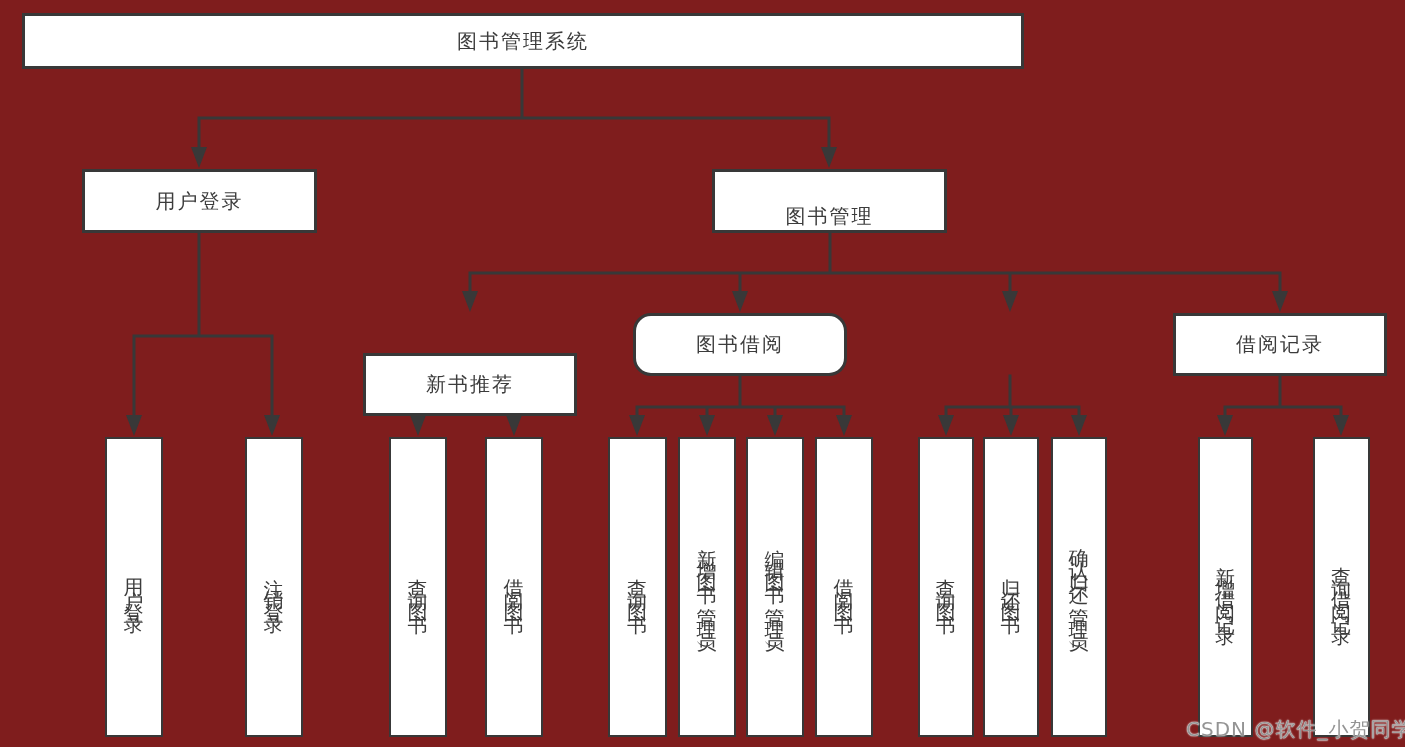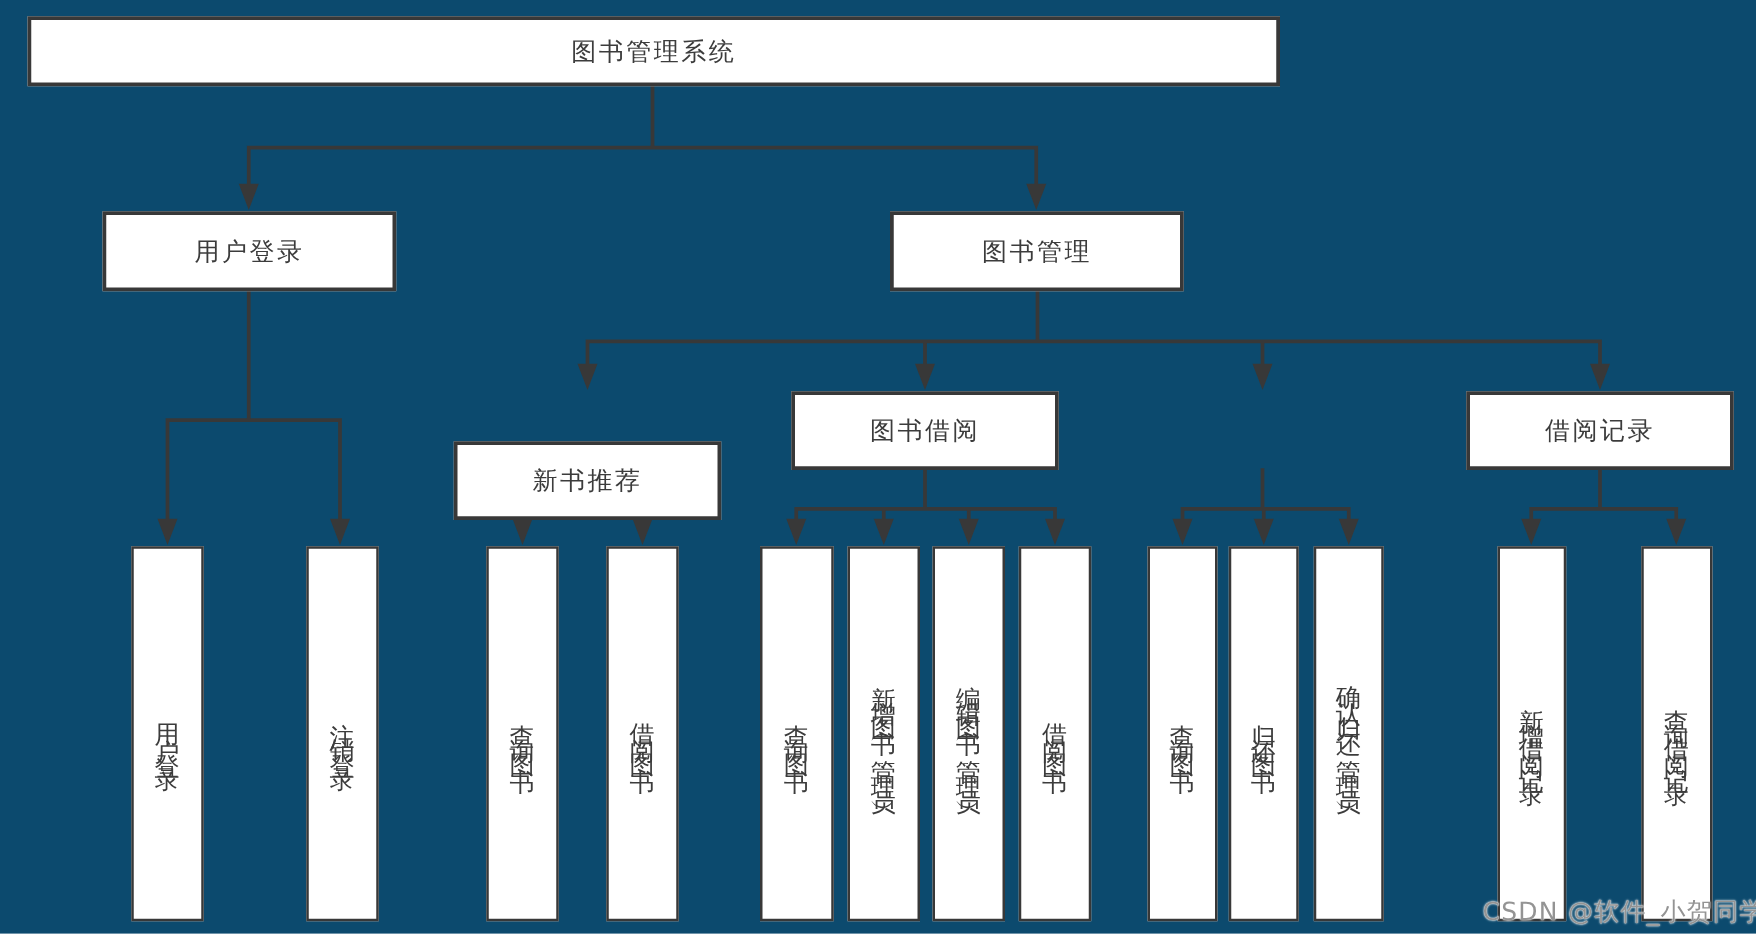--- a/index.html
+++ b/index.html
@@ -4,21 +4,21 @@
 <style>
   html, body {
     margin: 0;
     padding: 0;
     background: #ffffff;
   }
   .canvas {
     position: relative;
     width: 1405px;
     height: 747px;
-    background: #0c4a6e;
+    background: #7f1d1d;
     overflow: hidden;
     font-family: "DejaVu Sans", "Liberation Sans", sans-serif;
   }
   .connectors {
     position: absolute;
     left: 0;
     top: 0;
     z-index: 0;
   }
   .box {
@@ -105,28 +105,28 @@
     </g>
   </svg>
 
   <div class="box" style="left:22px; top:13px; width:1002px; height:56px;">
     <span class="hlabel">图书管理系统</span>
   </div>
 
   <div class="box" style="left:82px; top:169px; width:235px; height:64px;">
     <span class="hlabel">用户登录</span>
   </div>
-  <div class="box" style="left:712px; top:169px; width:235px; height:64px;">
+  <div class="box" style="left:712px; top:169px; width:235px; height:64px;align-items:flex-end;">
     <span class="hlabel">图书管理</span>
   </div>
 
   <div class="box" style="left:363px; top:313px; width:214px; height:63px;margin-top:40px;">
     <span class="hlabel">新书推荐</span>
   </div>
-  <div class="box" style="left:633px; top:313px; width:214px; height:63px;">
+  <div class="box" style="left:633px; top:313px; width:214px; height:63px;border-radius:18px;">
     <span class="hlabel">图书借阅</span>
   </div>
   <div class="box" style="left:1173px; top:313px; width:214px; height:63px;font-family:Liberation Mono, monospace;">
     <span class="hlabel">借阅记录</span>
   </div>
 
   <div class="box leaf" style="left:105px; top:437px; width:58px; height:300px;">
     <span class="vtext">用户登录</span>
   </div>
   <div class="box leaf" style="left:245px; top:437px; width:58px; height:300px;">

